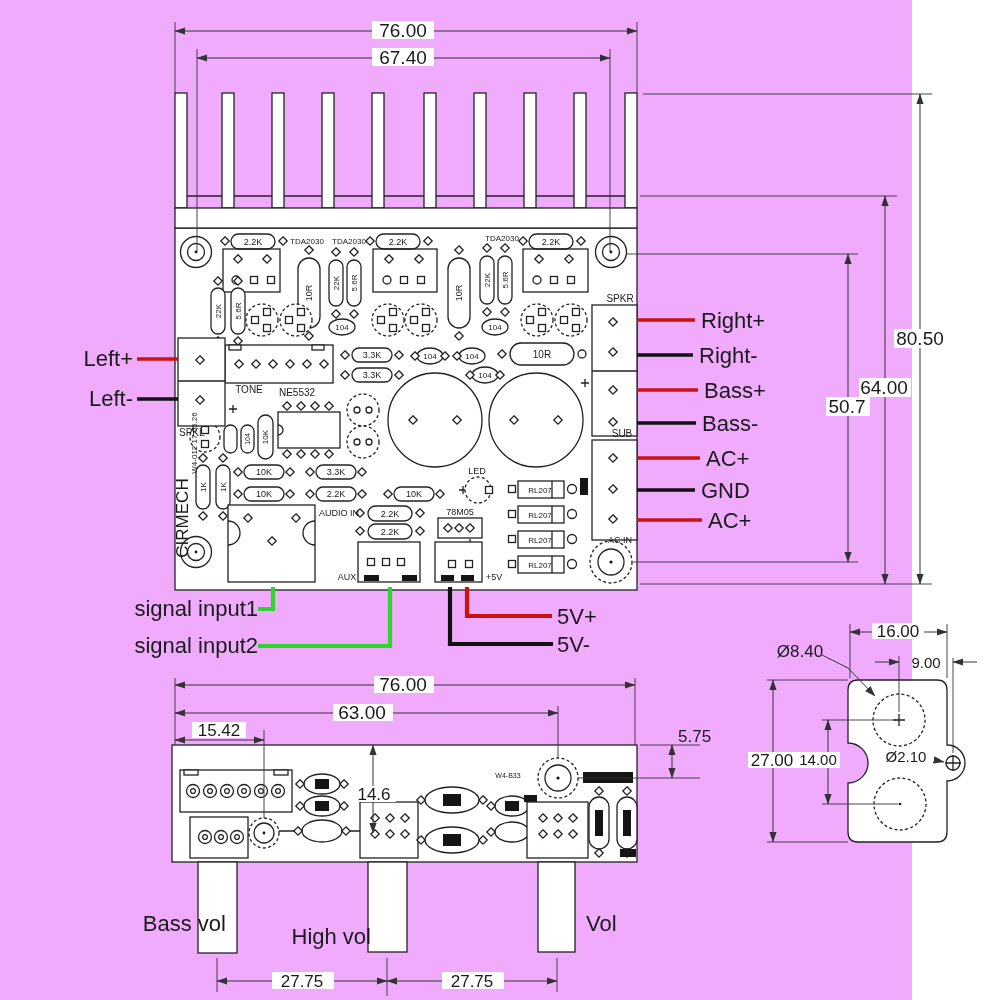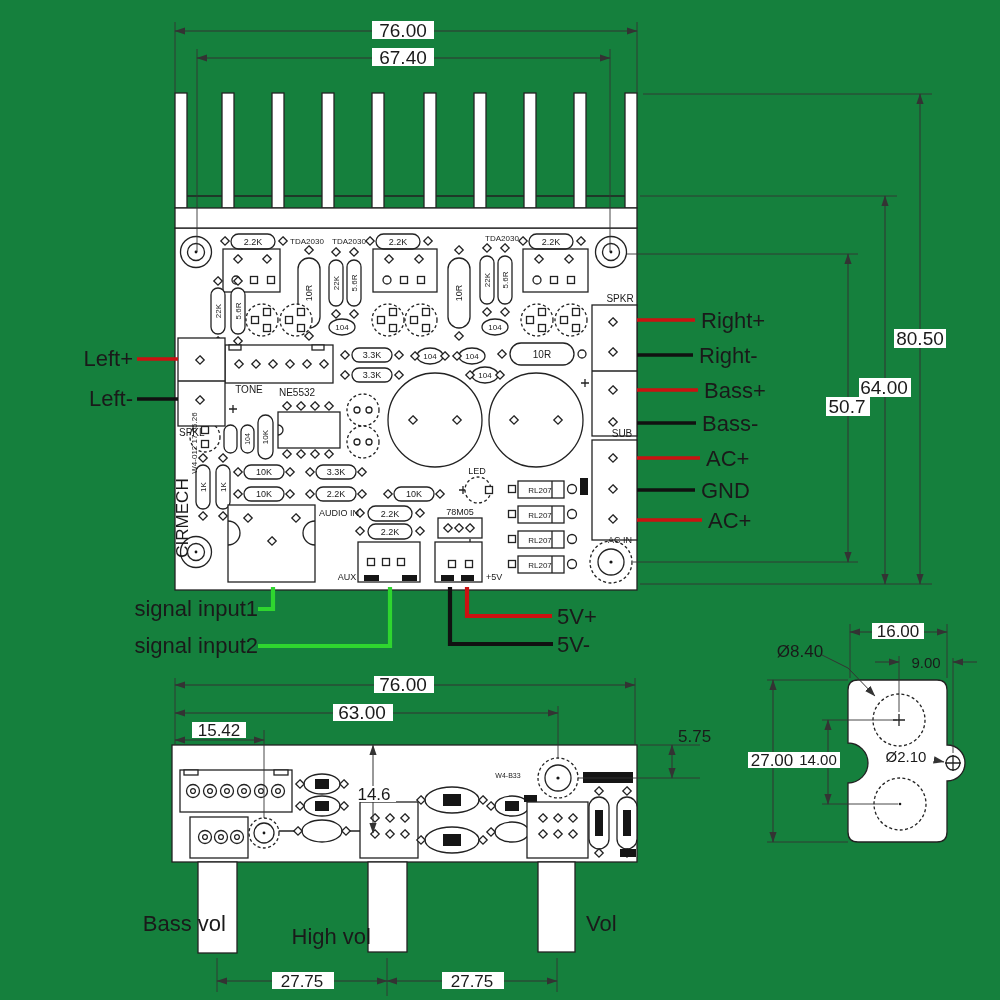--- a/index.html
+++ b/index.html
@@ -1,16 +1,16 @@
 <!DOCTYPE html>
 <html><head>
 <meta charset="utf-8">
 <style>
   html,body{margin:0;padding:0;background:#fff;}
-  .page{width:1000px;height:1000px;background:#15803d;position:relative;}
+  .page{width:912px;height:1000px;background:#f0abfc;position:relative;}
   svg{font-family:"Liberation Sans",sans-serif;}
   svg text{fill:#1a1a1a;}
   .s{stroke:#222;fill:none;stroke-width:1.3px;}
   .sw{stroke:#222;fill:#fff;stroke-width:1.3px;}
   .sb{fill:#151515;stroke:none;}
   .dash{stroke-dasharray:3 2.4;}
   .dim{stroke:#333;fill:none;stroke-width:1px;}
   .ext{stroke:#333;fill:none;stroke-width:0.9px;}
   .wr{fill:#fff;stroke:none;}
   .wire{fill:none;stroke-width:3.6px;}

